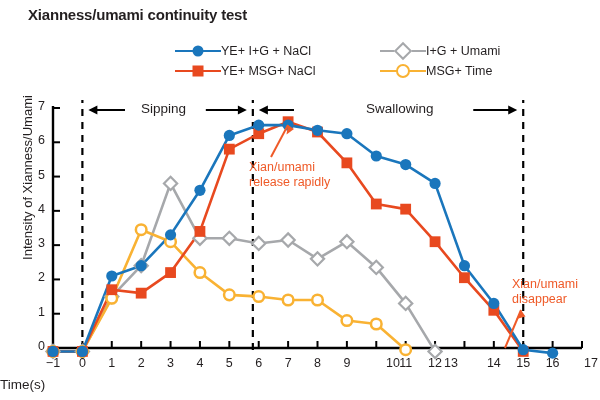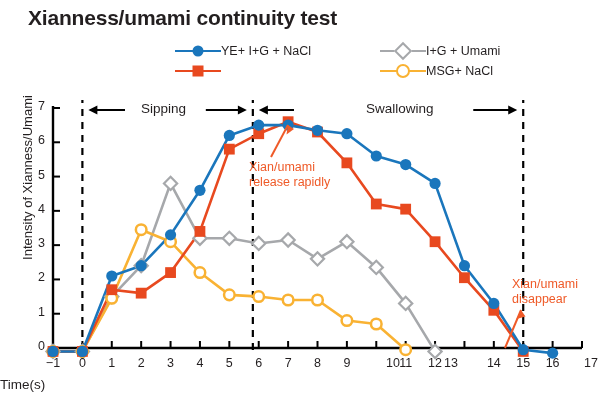--- a/index.html
+++ b/index.html
@@ -18,21 +18,21 @@
   #chart-root {
     position: absolute;
     inset: 0;
     width: 600px;
     height: 400px;
   }
   .chart-title {
     position: absolute;
     left: 28px;
     top: 6px;
-    font-size: 21px;
+    font-size: 15px;
     font-weight: bold;
     letter-spacing: -0.2px;
     color: #231f20;
     white-space: nowrap;
   }
   .legend {
     position: absolute;
     top: 41px;
     left: 175px;
     width: 410px;
@@ -152,27 +152,28 @@
           <span class="lg-line" style="background:#a6a8ab"></span>
           <span class="lg-mark mk-diamond-open" style="border-color:#a6a8ab"></span>
         </span>
         <span>I+G + Umami</span>
       </div>
       <div class="legend-item">
         <span class="legend-swatch">
           <span class="lg-line" style="background:#e8491f"></span>
           <span class="lg-mark mk-square-filled" style="background:#e8491f"></span>
         </span>
+        <span>YE+ MSG+ NaCl</span>
       </div>
       <div class="legend-item">
         <span class="legend-swatch">
           <span class="lg-line" style="background:#f9b233"></span>
           <span class="lg-mark mk-circle-open" style="border-color:#f9b233"></span>
         </span>
-        <span>MSG+ NaCl</span>
+        <span>MSG+ Time</span>
       </div>
     </div>
 
   <svg class="plot-svg" id="plot-svg" width="600" height="400">
       <line x1="53" y1="348" x2="582" y2="348" stroke="#000000" stroke-width="2.4"></line>
       <line x1="53" y1="348" x2="53" y2="106" stroke="#000000" stroke-width="2.4"></line>
       <line x1="82.38888888888889" y1="348" x2="82.38888888888889" y2="341" stroke="#000000" stroke-width="2"></line>
       <line x1="111.77777777777777" y1="348" x2="111.77777777777777" y2="341" stroke="#000000" stroke-width="2"></line>
       <line x1="141.16666666666669" y1="348" x2="141.16666666666669" y2="341" stroke="#000000" stroke-width="2"></line>
       <line x1="170.55555555555554" y1="348" x2="170.55555555555554" y2="341" stroke="#000000" stroke-width="2"></line>

